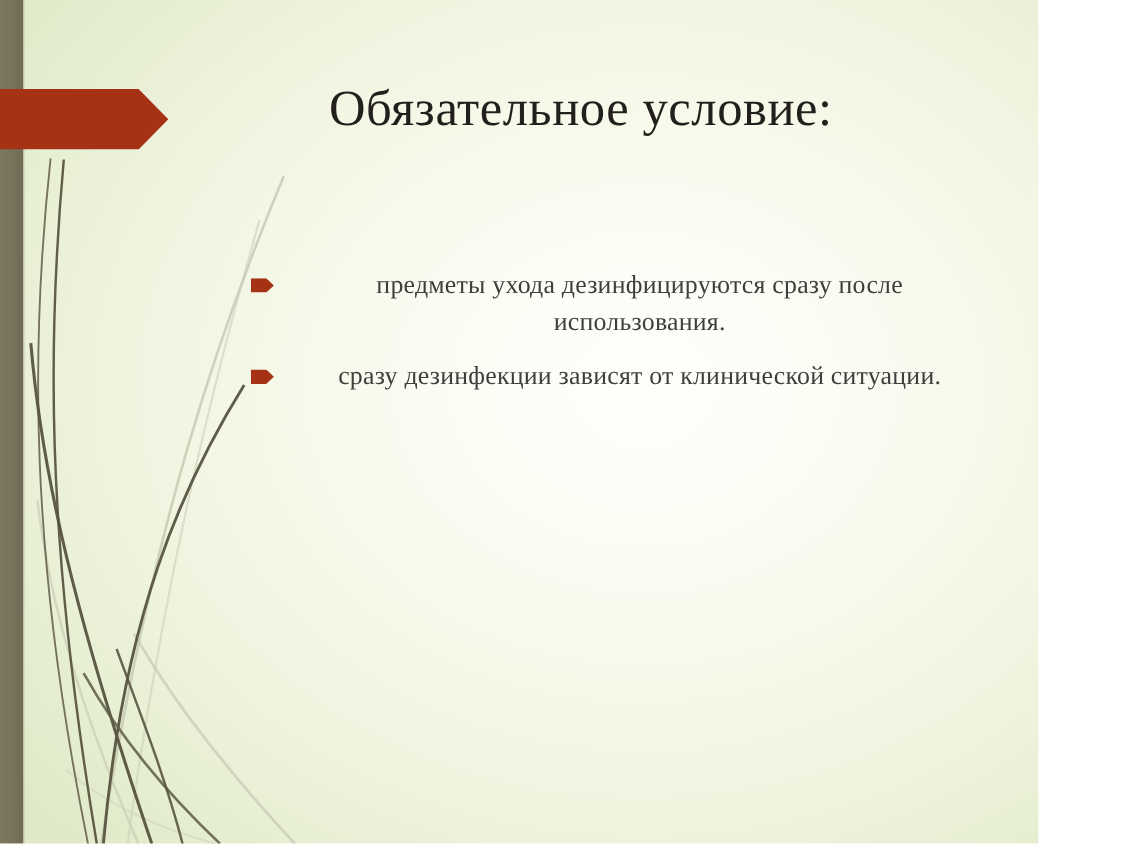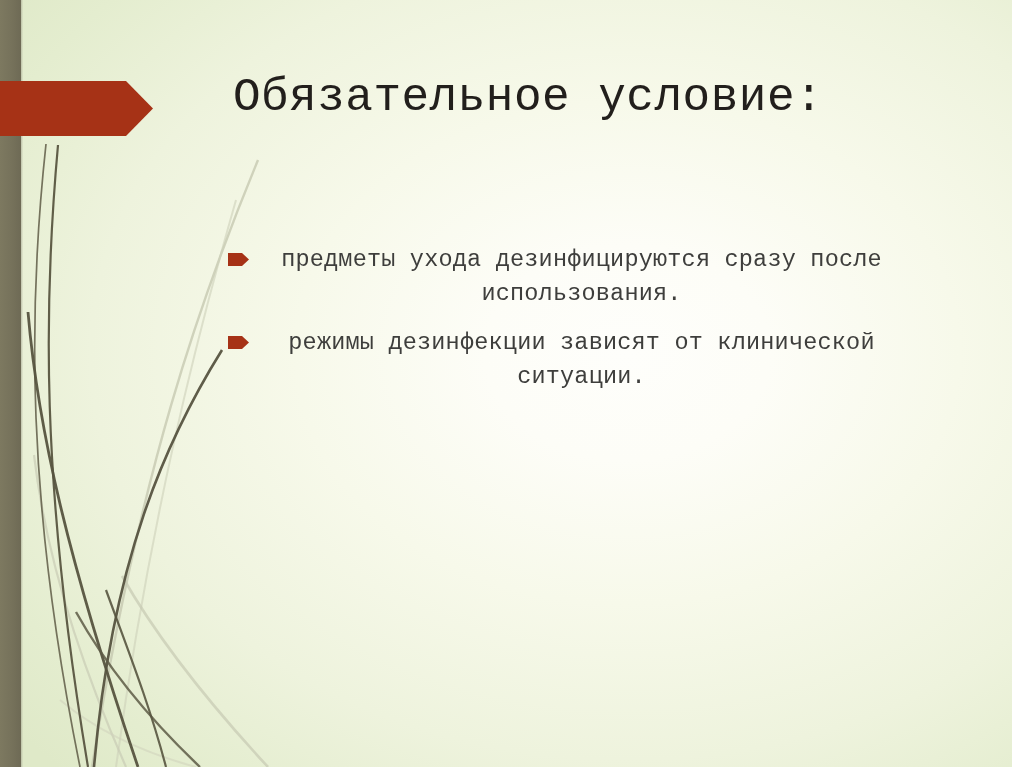--- a/index.html
+++ b/index.html
@@ -2,33 +2,34 @@
 <html><head>
 <meta charset="utf-8">
 <style>
   html, body {
     margin: 0;
     padding: 0;
     background: #ffffff;
   }
   #slide {
     position: relative;
-    width: 1012px;
+    width: 904px;
     height: 767px;
     overflow: hidden;
-    font-family: Liberation Mono, monospace;
+    font-family: Liberation Serif, serif;
     
     background:
       radial-gradient(ellipse 78% 78% at 62% 46%,
         #fefefb 0%,
         #fdfdf7 18%,
         #f7f9ea 42%,
         #eef3dd 68%,
         #e4edcf 88%,
         #dfe9c8 100%);
+    padding-left: 40px;
   }
 
   
   .left-bar {
     position: absolute;
     left: 0;
     top: 0;
     width: 21px;
     height: 767px;
     background: linear-gradient(to right, #7d7960 0%, #76725b 55%, #6e6a55 100%);
@@ -140,18 +141,18 @@
       <svg class="bullet-marker" viewBox="0 0 21 13" preserveAspectRatio="none">
         <polygon points="0,0 14,0 21,6.5 14,13 0,13" fill="#a63216"></polygon>
       </svg>
       <div class="bullet-text">предметы ухода дезинфицируются сразу после использования.</div>
     </div>
 
     <div class="bullet-row">
       <svg class="bullet-marker" viewBox="0 0 21 13" preserveAspectRatio="none">
         <polygon points="0,0 14,0 21,6.5 14,13 0,13" fill="#a63216"></polygon>
       </svg>
-      <div class="bullet-text">режимы дезинфекции зависят от клинической ситуации.</div>
+      <div class="bullet-text">сразу дезинфекции зависят от клинической ситуации.</div>
     </div>
 
   </div>
 
 </div>
 
 </body></html>

